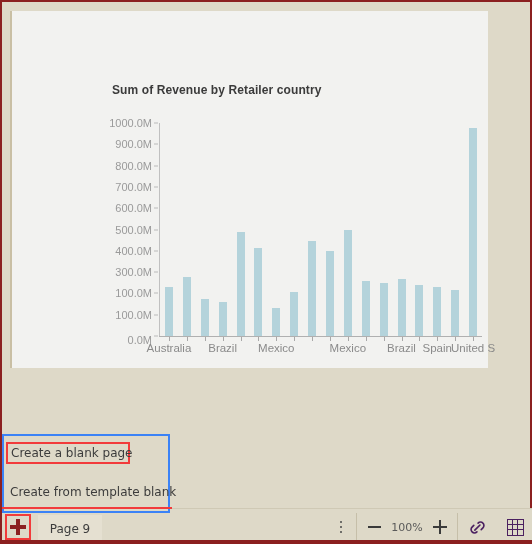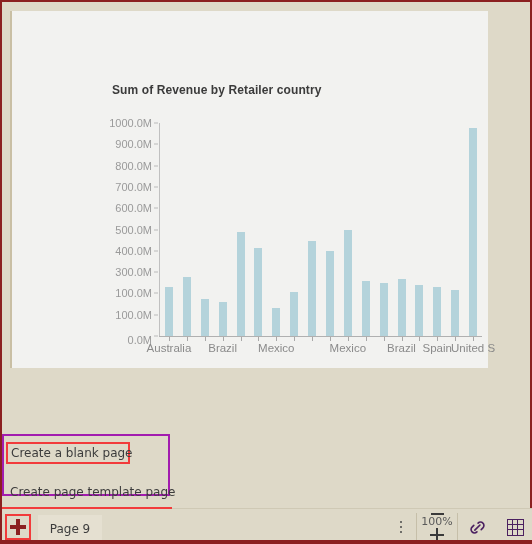--- a/index.html
+++ b/index.html
@@ -143,24 +143,24 @@
     white-space: nowrap;
     transform: translateX(-50%);
   }
 
   
   .ctx-menu {
     position: absolute;
     left: 0px;
     top: 432px;
     width: 168px;
-    height: 62px;
+    height: 79px;
     background: #ded9c8;
     box-sizing: border-box;
-    border: 2px solid #a21caf;
+    border: 2px solid #3b82f6;
     z-index: 40;
   }
   .ctx-item {
     position: absolute;
     left: 6px;
     font-size: 12px;
     color: #3c3c3c;
     white-space: nowrap;
     font-family: "DejaVu Sans", sans-serif;
   }
@@ -260,21 +260,20 @@
     background: #4a4a4a;
     border-radius: 50%;
   }
   .zoom-group {
     display: flex;
     align-items: center;
     height: 28px;
     border-left: 1px solid #c6bfa9;
     border-right: 1px solid #c6bfa9;
     padding: 0 2px;
-    flex-direction: column;
   }
   .zoom-btn {
     width: 30px;
     height: 28px;
     display: flex;
     align-items: center;
     justify-content: center;
     position: relative;
   }
   .zoom-btn .minus {
@@ -429,21 +428,21 @@
               <div class="x-lab" style="left: 313.056px;">United S</div>
             </div>
         </div>
       </div>
 
     </div>
   </div>
 
   <div class="ctx-menu">
     <div class="ctx-item first">Create a blank page</div>
-    <div class="ctx-item second">Create page template page</div>
+    <div class="ctx-item second">Create from template blank</div>
   </div>
 
   <div class="sel-rect-top"></div>
 
   <div class="bottom-bar">
 
     <div class="add-page-btn">
       <span class="plus"></span>
     </div>
 

